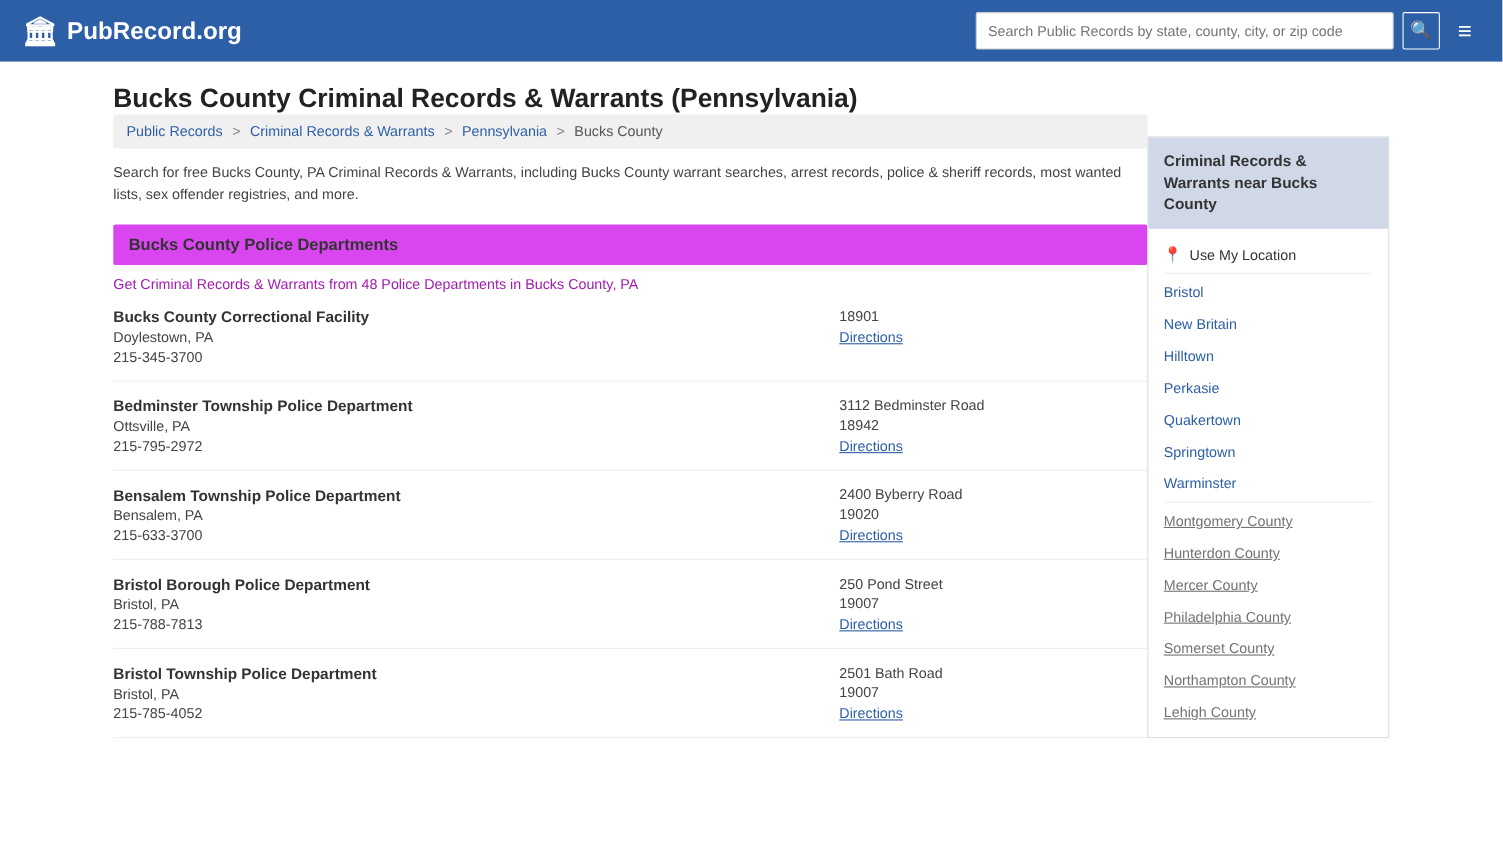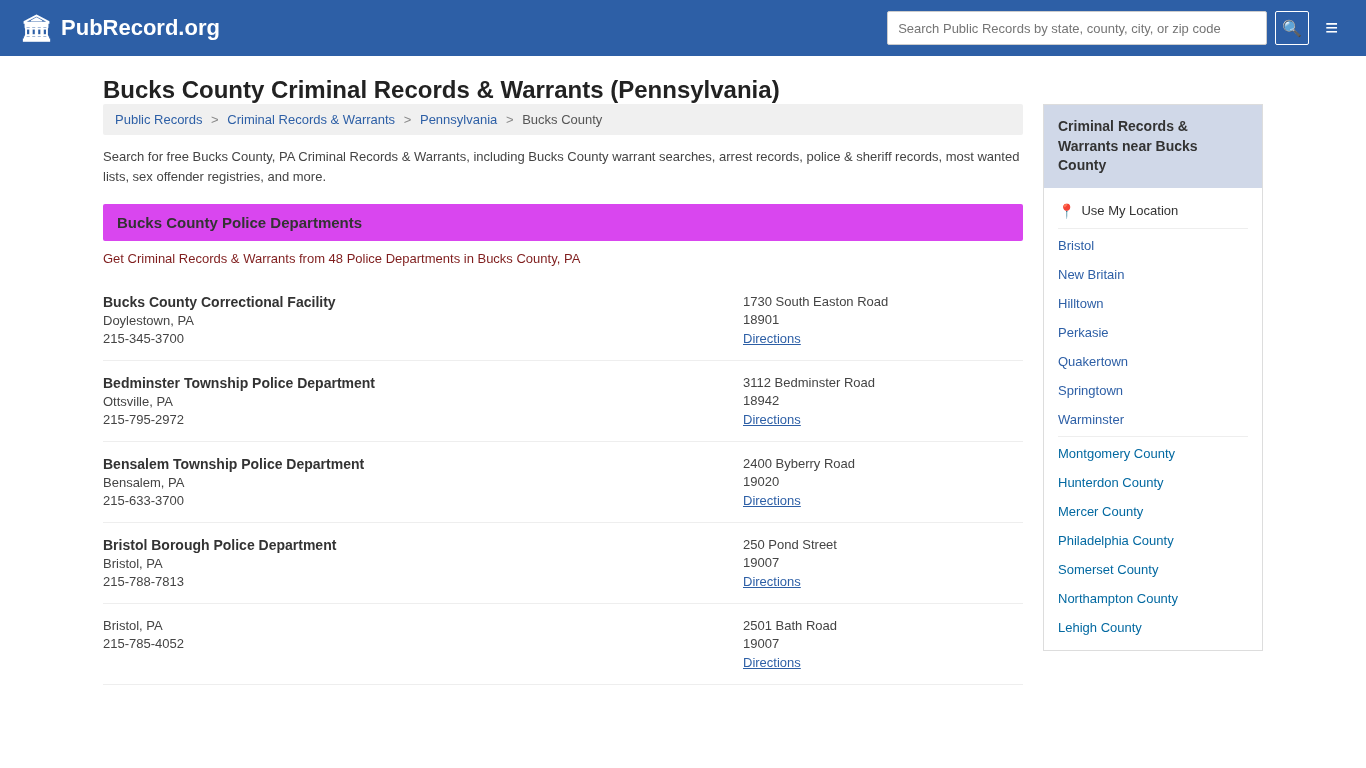--- a/index.html
+++ b/index.html
@@ -68,21 +68,21 @@
       padding: 20px 20px 20px 20px;
     }
     #page-title {
       font-size: 24px;
       font-weight: bold;
       color: #222;
       margin-bottom: 0;
     }
     #content-layout {
       display: flex;
-      gap: 20px;
+      align-items: flex-end;
     }
     #left-col {
       flex: 1;
       min-width: 0;
     }
     #right-col {
       width: 220px;
       flex-shrink: 0;
     }
 
@@ -114,22 +114,21 @@
     .section-header {
       background: #d946ef;
       padding: 10px 14px;
       font-size: 15px;
       font-weight: bold;
       margin-bottom: 10px;
       border-radius: 2px;
     }
     .section-count {
       font-size: 13px;
-      color: #7f1d1d;
-      margin-bottom: 14px;
+      color: #a21caf;
     }
 
     
     .dept-entry {
       display: flex;
       justify-content: space-between;
       padding: 14px 0;
       border-bottom: 1px solid #eee;
     }
     .dept-left { flex: 1; }
@@ -186,21 +185,22 @@
       cursor: pointer;
       display: flex;
       align-items: center;
       gap: 6px;
     }
     .sidebar-item.location {
       color: #333;
       font-weight: normal;
     }
     .sidebar-item.county {
-      color: #0369a1;
+      color: #737373;
+      text-decoration: underline;
     }
     .loc-icon { font-size: 14px; }
 
     
     .sidebar-divider {
       border: none;
       border-top: 1px solid #eee;
       margin: 2px 14px;
     }
   </style>
@@ -246,21 +246,20 @@
       <div class="section-count">Get Criminal Records &amp; Warrants from 48 Police Departments in Bucks County, PA</div>
 
       <div id="dept-list">
           <div class="dept-entry">
       <div class="dept-left">
         <div class="dept-name">Bucks County Correctional Facility</div>
         <div class="dept-city">Doylestown, PA</div>
         <div class="dept-phone">215-345-3700</div>
       </div>
       <div class="dept-right">
-        <div class="dept-address">1730 South Easton Road</div>
         <div class="dept-zip">18901</div>
         <a class="directions-link" href="#">Directions</a>
       </div>
     </div>
           <div class="dept-entry">
       <div class="dept-left">
         <div class="dept-name">Bedminster Township Police Department</div>
         <div class="dept-city">Ottsville, PA</div>
         <div class="dept-phone">215-795-2972</div>
       </div>
@@ -289,20 +288,21 @@
         <div class="dept-phone">215-788-7813</div>
       </div>
       <div class="dept-right">
         <div class="dept-address">250 Pond Street</div>
         <div class="dept-zip">19007</div>
         <a class="directions-link" href="#">Directions</a>
       </div>
     </div>
           <div class="dept-entry">
       <div class="dept-left">
+        <div class="dept-name">Bristol Township Police Department</div>
         <div class="dept-city">Bristol, PA</div>
         <div class="dept-phone">215-785-4052</div>
       </div>
       <div class="dept-right">
         <div class="dept-address">2501 Bath Road</div>
         <div class="dept-zip">19007</div>
         <a class="directions-link" href="#">Directions</a>
       </div>
     </div>
         </div>

